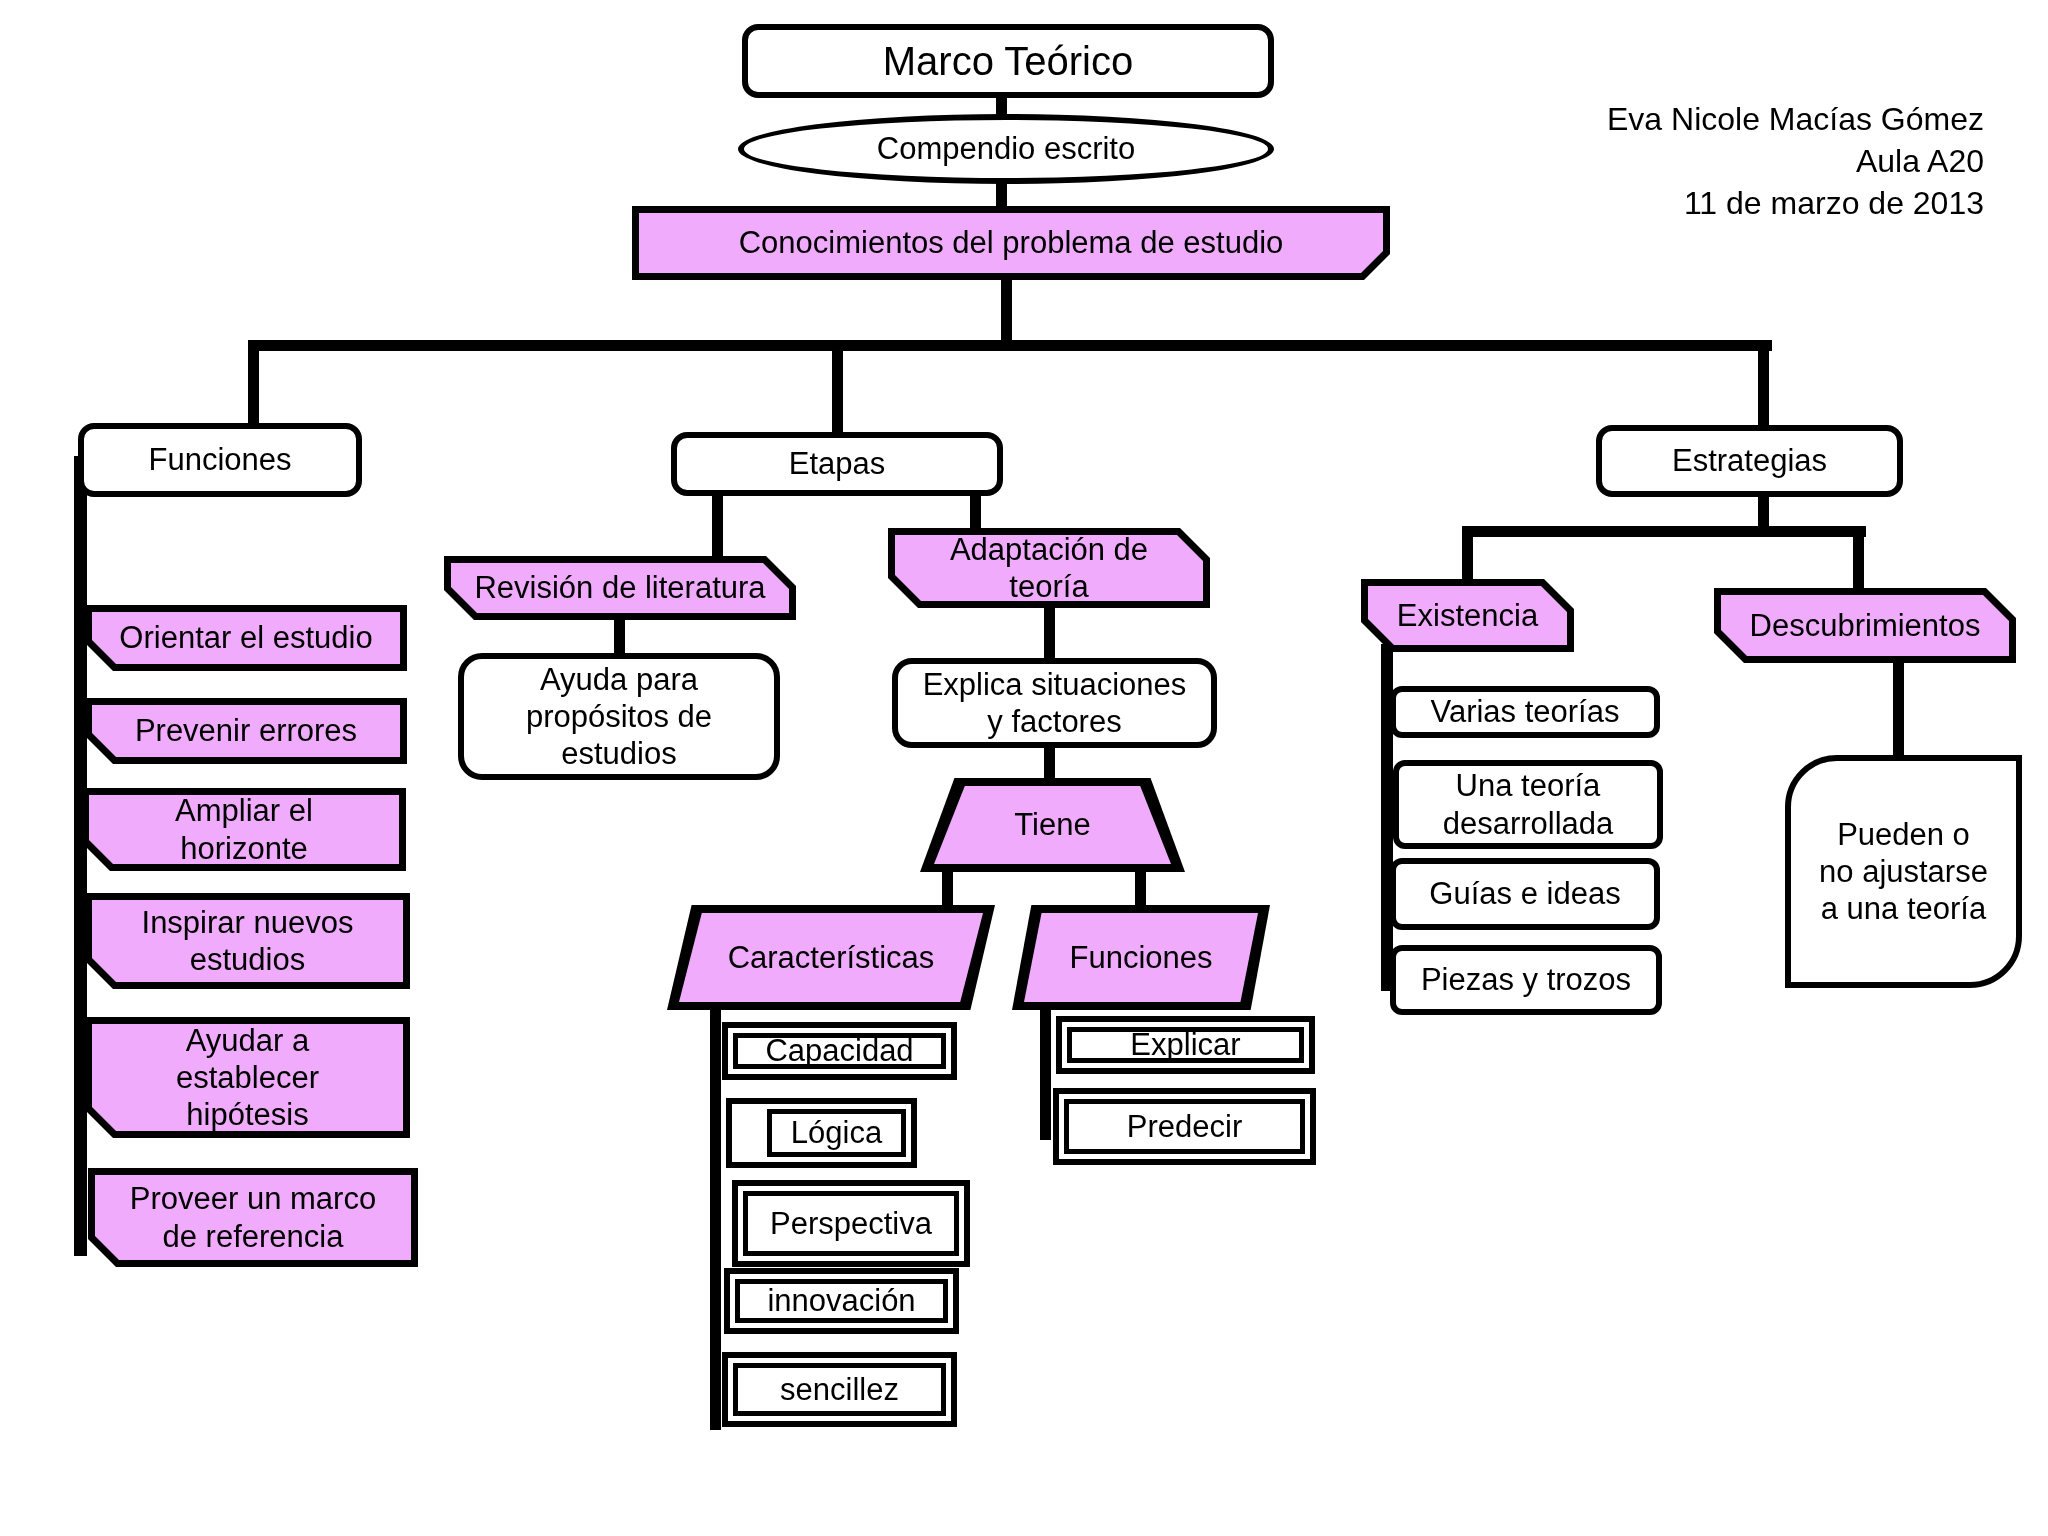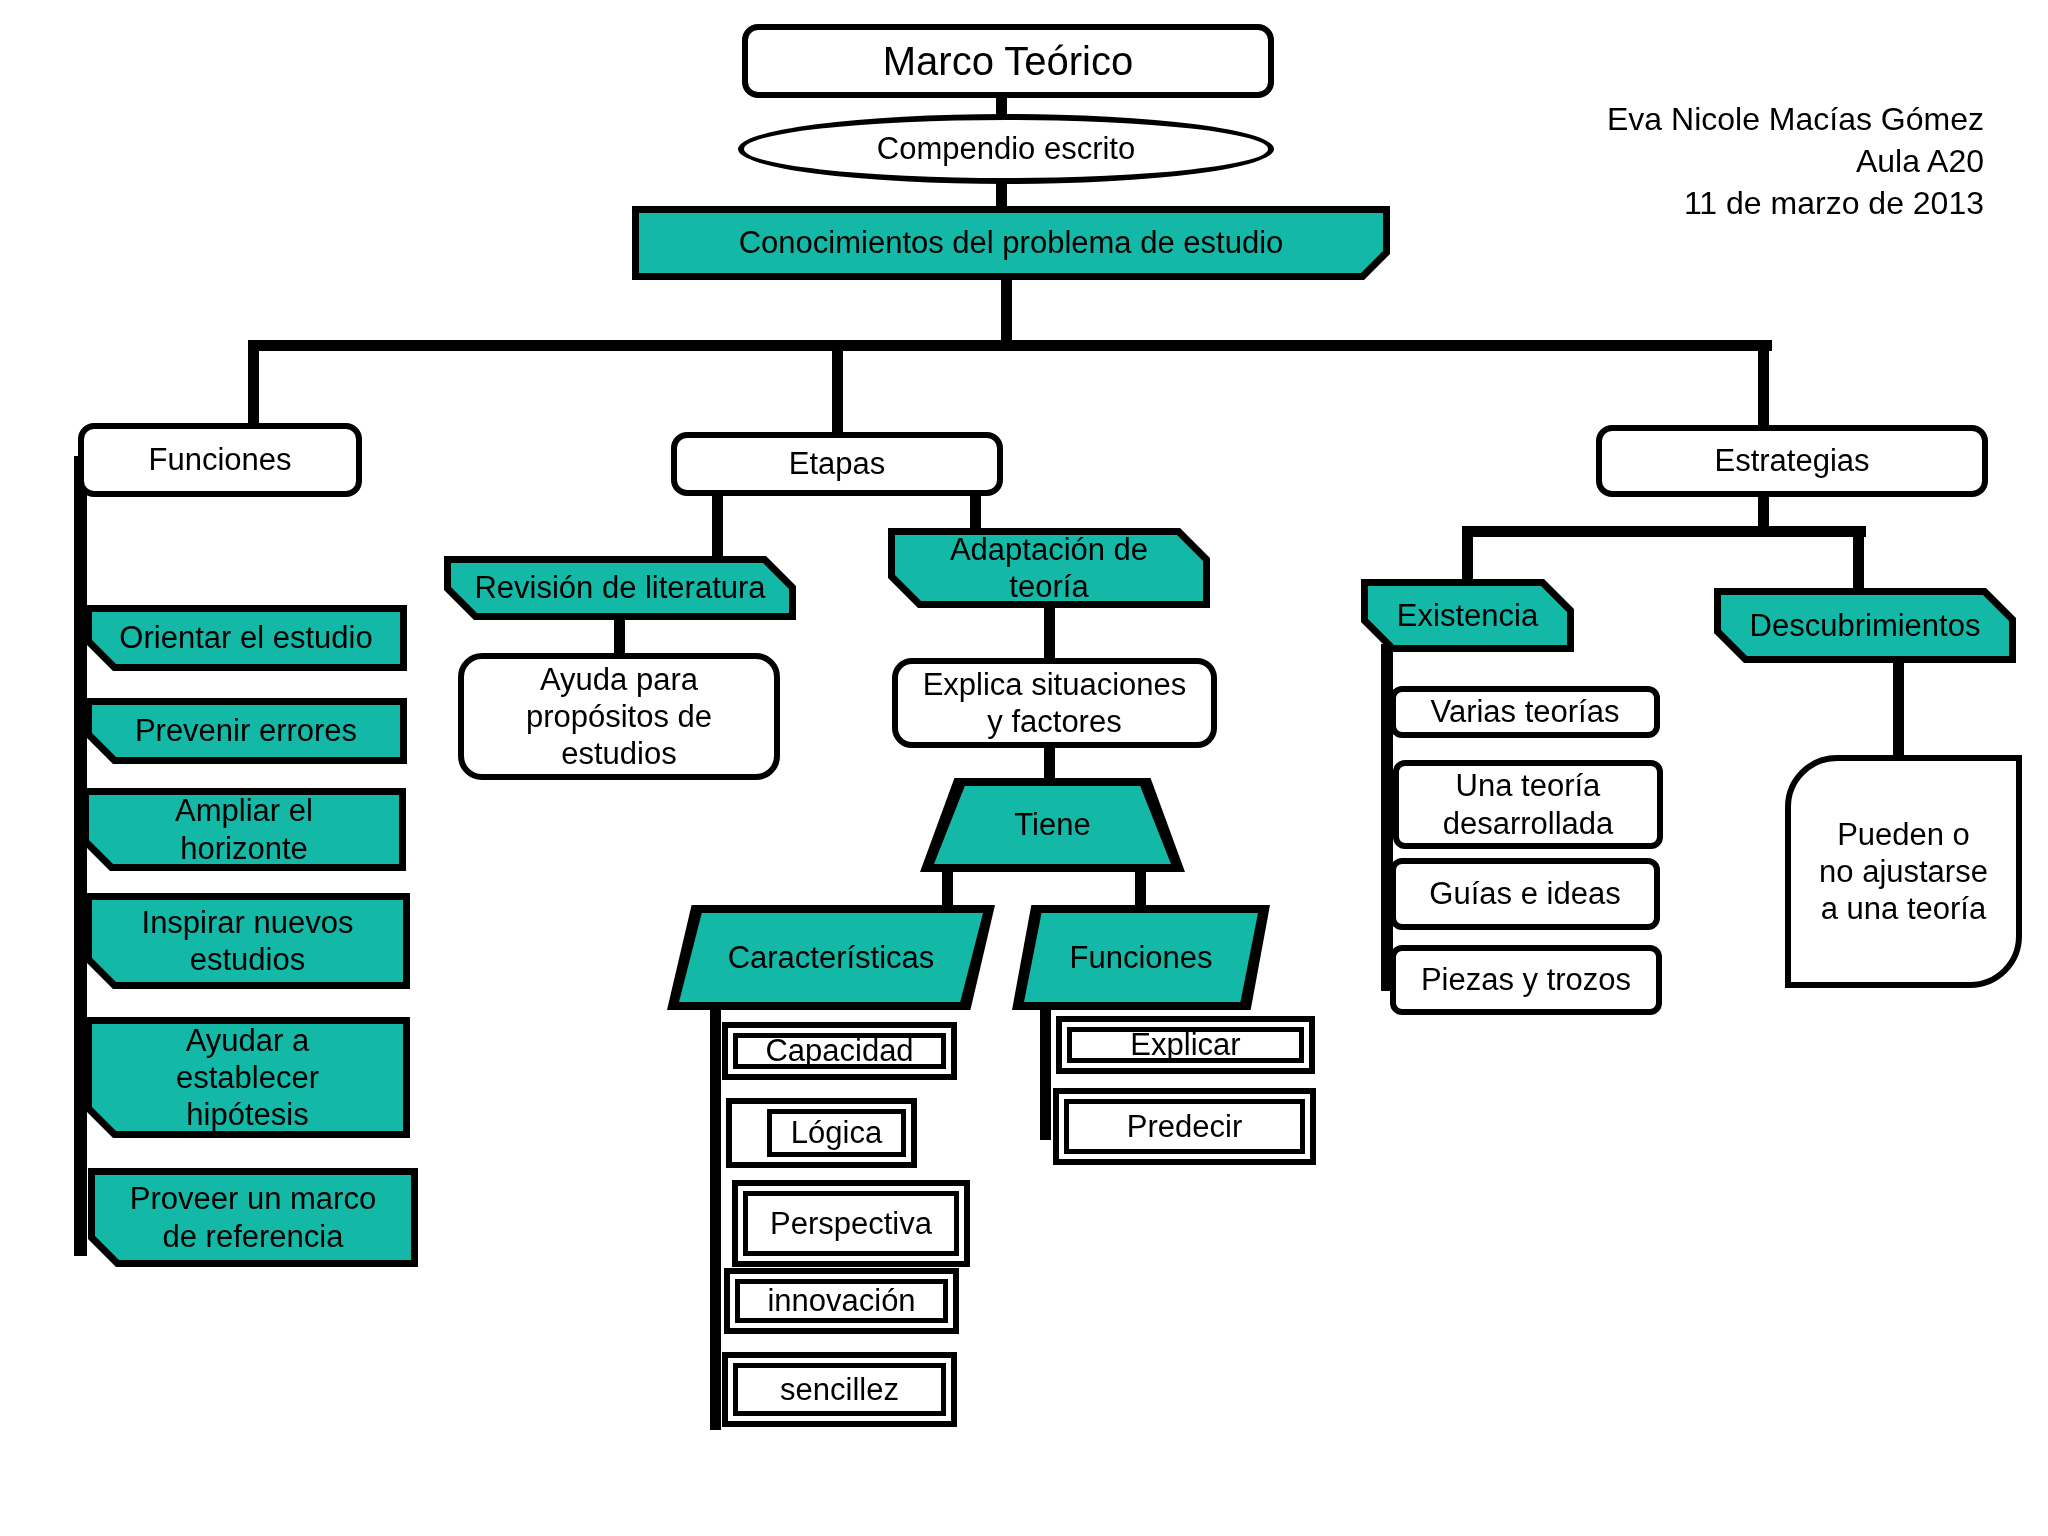--- a/index.html
+++ b/index.html
@@ -4,21 +4,21 @@
 <style>
   html,body{margin:0;padding:0;background:#fff;}
   .canvas{position:relative;width:2048px;height:1536px;background:#fff;overflow:hidden;
           font-family:"Liberation Sans", sans-serif;color:#000;}
   .conn{position:absolute;background:#000;}
   .node{position:absolute;box-sizing:border-box;display:flex;align-items:center;justify-content:center;
         text-align:center;font-size:31px;line-height:1.2;background:#fff;}
   .rbox{border:6px solid #000;border-radius:16px;padding:0 10px;}
   .ellipse{border:6px solid #000;border-radius:50%;}
   .clip{background:#000;}
-  .clip>.in{position:absolute;inset:7px;background:#14b8a6;display:flex;align-items:center;justify-content:center;
+  .clip>.in{position:absolute;inset:7px;background:#f0abfc;display:flex;align-items:center;justify-content:center;
             text-align:center;padding:0 8px;}
   .fold-br{clip-path:polygon(0 0,100% 0,100% calc(100% - 26px),calc(100% - 26px) 100%,0 100%);}
   .fold-br>.in{clip-path:polygon(0 0,100% 0,100% calc(100% - 22px),calc(100% - 22px) 100%,0 100%);}
   .fold-bl{clip-path:polygon(0 0,100% 0,100% 100%,28px 100%,0 calc(100% - 28px));}
   .fold-bl>.in{clip-path:polygon(0 0,100% 0,100% 100%,24px 100%,0 calc(100% - 24px));}
   .snip{clip-path:polygon(0 0,calc(100% - 30px) 0,100% 30px,100% 100%,30px 100%,0 calc(100% - 30px));}
   .snip>.in{clip-path:polygon(0 0,calc(100% - 26px) 0,100% 26px,100% 100%,26px 100%,0 calc(100% - 26px));}
   .trap{clip-path:polygon(13% 0,87% 0,100% 100%,0 100%);}
   .trap>.in{clip-path:polygon(13% 0,87% 0,100% 100%,0 100%);inset:8px 14px;}
   .para{clip-path:polygon(7.5% 0,100% 0,92.5% 100%,0 100%);}
@@ -141,21 +141,21 @@
     <div class="in2">sencillez</div>
   </div>
 
   <div class="node dbl" style="left:1056px;top:1016px;width:259px;height:58px;">
     <div class="in2">Explicar</div>
   </div>
   <div class="node dbl" style="left:1053px;top:1088px;width:263px;height:77px;">
     <div class="in2">Predecir</div>
   </div>
 
-  <div class="node rbox" style="left:1596px;top:425px;width:392px;height:72px;">
+  <div class="node rbox" style="left:1596px;top:425px;width:307px;height:72px;">
       <span>Estrategias</span>
     </div>
 
   <div class="node clip snip" style="left:1361px;top:579px;width:213px;height:73px;">
     <div class="in">Existencia</div>
   </div>
   <div class="node clip snip" style="left:1714px;top:588px;width:302px;height:75px;">
     <div class="in" style="padding:0 4px;">Descubrimientos</div>
   </div>
 

